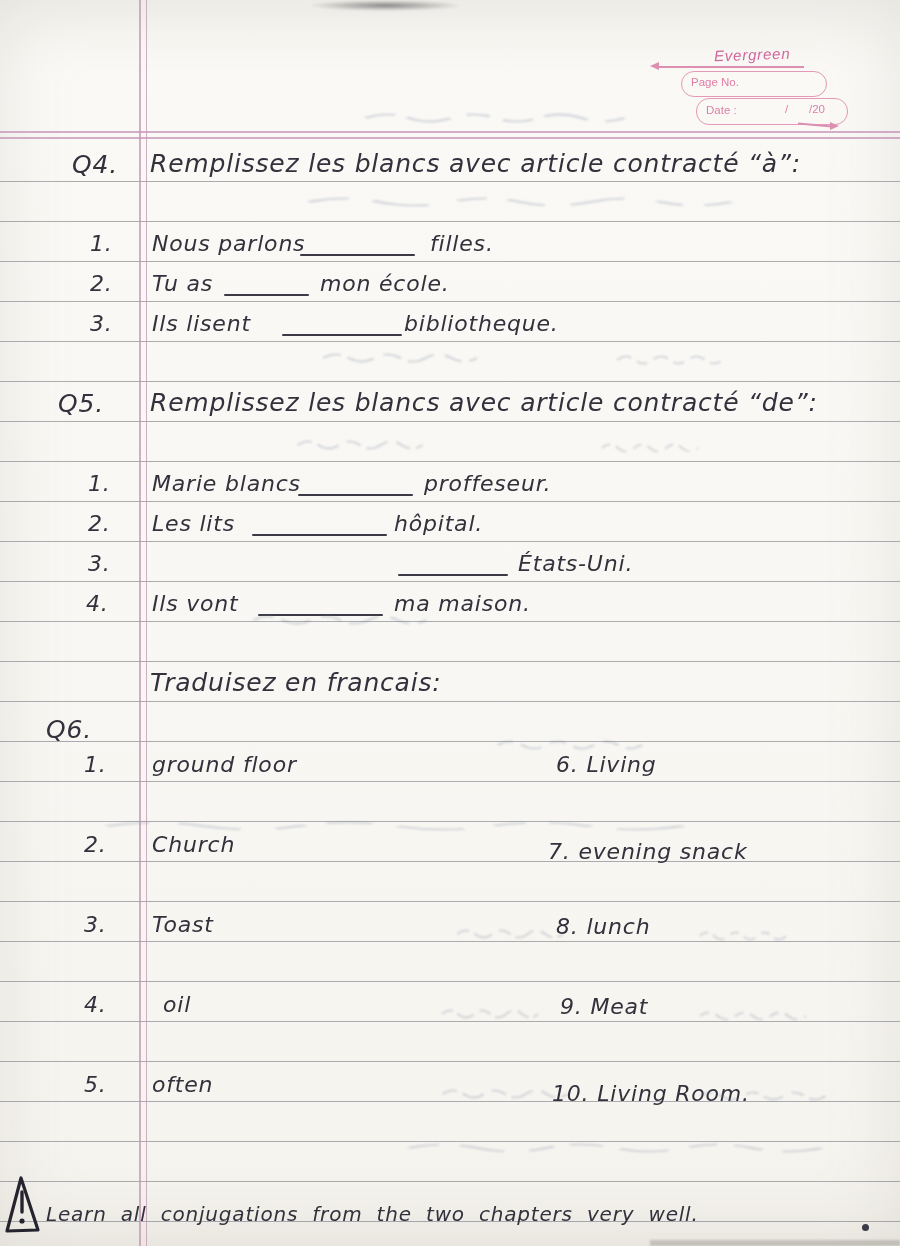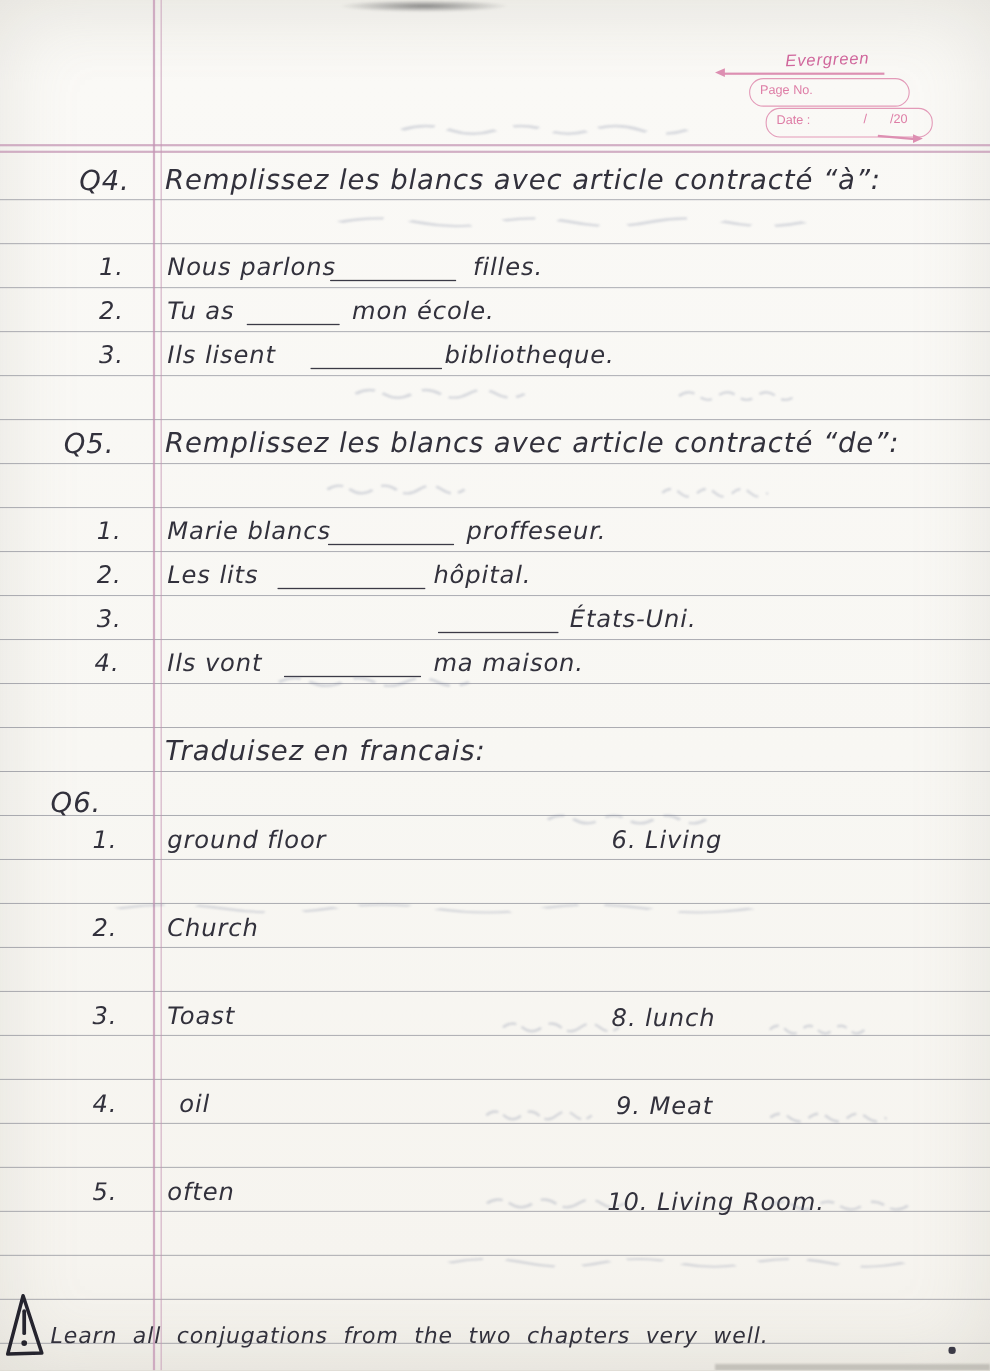--- a/index.html
+++ b/index.html
@@ -106,20 +106,21 @@
 
   <div class="hw h25" style="left:46px;top:667px;margin-top:46px;">Q6.</div>
   <div class="hw h25" style="left:150px;top:666px;">Traduisez en francais:</div>
 
   <div class="hw h22" style="left:84px;top:749px;">1.</div>
   <div class="hw h22" style="left:152px;top:749px;">ground floor</div>
   <div class="hw h22" style="left:556px;top:749px;"><span>6.</span>&nbsp;<span>Living</span></div>
 
   <div class="hw h22" style="left:84px;top:829px;">2.</div>
   <div class="hw h22" style="left:152px;top:829px;">Church</div>
+  <div class="hw h22" style="left:548px;top:836px;"><span>7.</span>&nbsp;<span>evening snack</span></div>
 
   <div class="hw h22" style="left:84px;top:909px;">3.</div>
   <div class="hw h22" style="left:152px;top:909px;">Toast</div>
   <div class="hw h22" style="left:556px;top:911px;"><span>8.</span>&nbsp;<span>lunch</span></div>
 
   <div class="hw h22" style="left:84px;top:989px;">4.</div>
   <div class="hw h22" style="left:152px;top:989px;margin-left:11px;">oil</div>
   <div class="hw h22" style="left:560px;top:991px;"><span>9.</span>&nbsp;<span>Meat</span></div>
 
   <div class="hw h22" style="left:84px;top:1069px;">5.</div>

